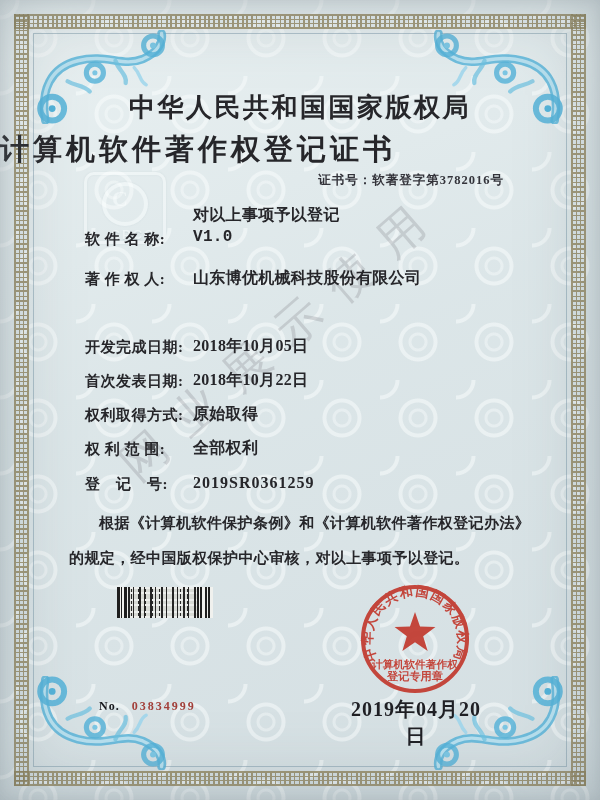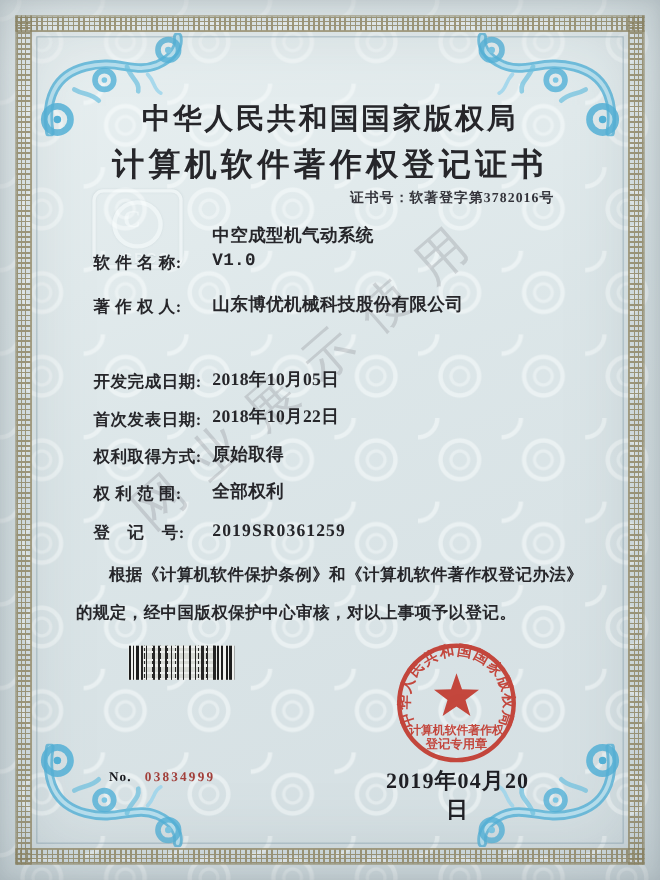--- a/index.html
+++ b/index.html
@@ -45,21 +45,21 @@
   
   .corner{position:absolute; width:152px; height:94px; pointer-events:none;}
   .corner.tl{left:30px; top:30px;}
   .corner.tr{right:30px; top:30px; transform:scaleX(-1);}
   .corner.bl{left:30px; bottom:30px; transform:scaleY(-1);}
   .corner.br{right:30px; bottom:30px; transform:scale(-1,-1);}
 
   
   .issuer{position:absolute; left:0; right:0; top:90px; text-align:center;
     font-size:26px; font-weight:bold; letter-spacing:2.5px;}
-  .doctitle{position:absolute; left:0; right:0; top:130px; text-align:center;
+  .doctitle{position:absolute; left:0; right:0; top:130px; 
     font-size:29px; font-weight:bold; letter-spacing:4px;}
   .certno{position:absolute; right:96px; top:172px; font-size:12.5px;
     font-weight:bold; letter-spacing:1px; color:#33333a;}
 
   
   .row{position:absolute; left:85px; display:flex; align-items:flex-end;}
   .flabel{display:inline-block; width:108px; font-size:15px; font-weight:bold; letter-spacing:.5px; flex:none;}
   .fval{font-size:16px; font-weight:bold; letter-spacing:.3px; line-height:23px;}
   .fval .l2{display:block;font-family:Liberation Mono, monospace;}
 
@@ -156,21 +156,21 @@
     <div class="emblem-text">CPCC</div>
   </div>
 
   <div class="issuer">中华人民共和国国家版权局</div>
   <div class="doctitle">计算机软件著作权登记证书</div>
   <div class="certno"><span>证书号：</span><span>软著登字第3782016号</span></div>
 
   <div class="row" style="top:203px">
     <span class="flabel">软 件 名 称:</span>
     <span class="fval">
-      <span>中空成型机气动系统</span>
+      <span>对以上事项予以登记</span>
       <span class="l2">V1.0</span>
     </span>
   </div>
   <div class="row" style="top:266px">
     <span class="flabel">著 作 权 人:</span>
     <span class="fval">山东博优机械科技股份有限公司</span>
   </div>
   <div class="row" style="top:334px">
     <span class="flabel">开发完成日期:</span>
     <span class="fval">2018年10月05日</span>

